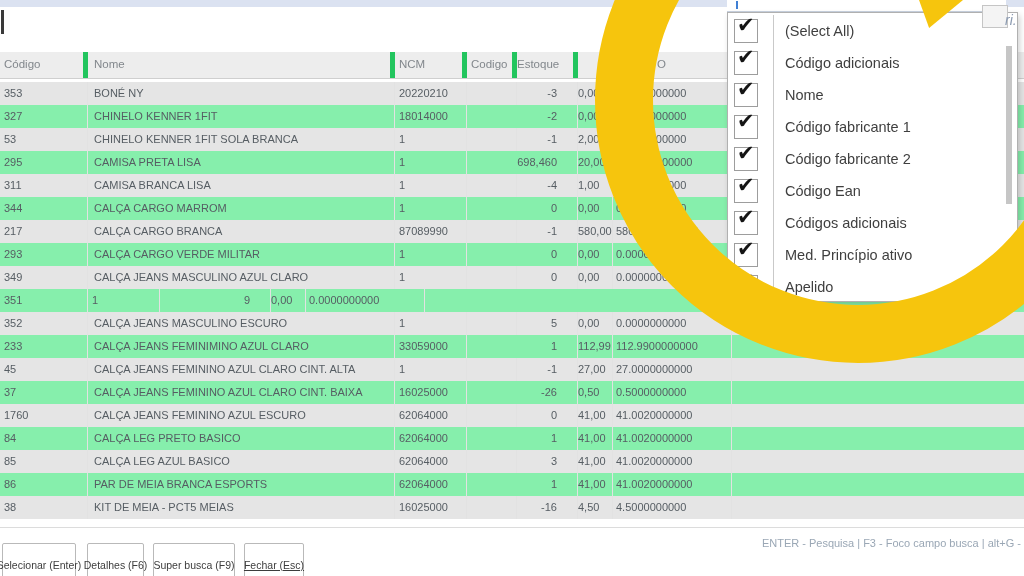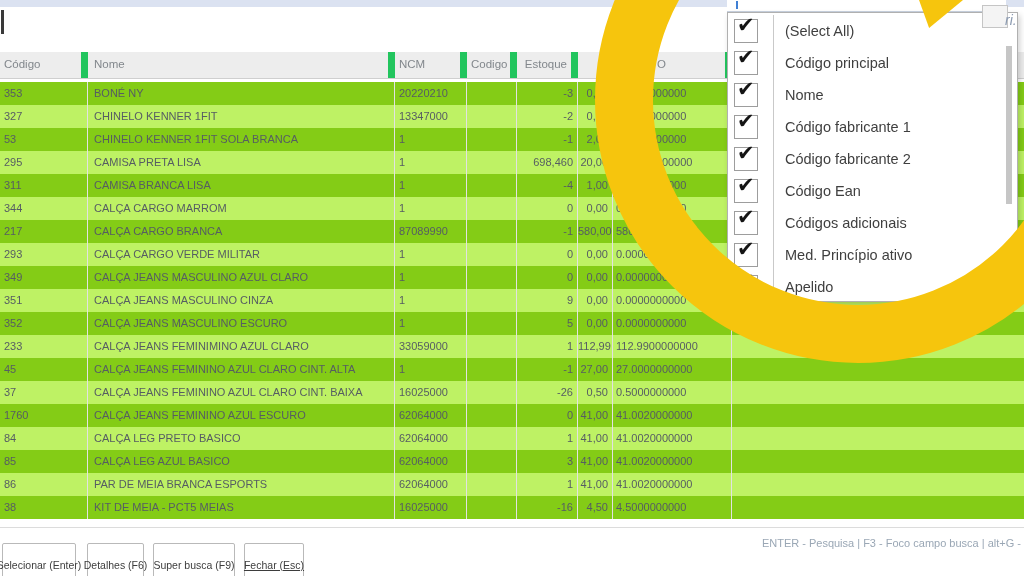--- a/index.html
+++ b/index.html
@@ -8,34 +8,34 @@
 
   
   .top-strip{position:absolute;left:0;top:0;width:1024px;height:7px;background:#dbe2f1;}
   .search-zone{position:absolute;left:0;top:7px;width:1024px;height:43px;background:#fff;}
   .search-caret{position:absolute;left:1px;top:3px;width:3px;height:24px;background:#3a3a3a;}
 
   
   .grid{position:absolute;left:0;top:52px;width:1024px;}
   .thead{display:flex;height:26px;background:#ededed;border-bottom:1px solid #cfcfcf;}
   .th{box-sizing:border-box;font-size:11.5px;line-height:25px;color:#82878c;
-      border-right:7px solid #22c55e;padding-left:4px;white-space:nowrap;overflow:hidden;}
+      border-right:5px solid #22c55e;padding-left:4px;white-space:nowrap;overflow:hidden;}
   .tbody{margin-top:3px;}
-  .tr{display:flex;height:23px;background:#84cc16;}
-  .tr.alt{background:#bef264;}
+  .tr{display:flex;height:23px;background:#e5e5e5;}
+  .tr.alt{background:#86efac;align-items:flex-end;}
   .td{box-sizing:border-box;font-size:11px;line-height:23px;color:#565d63;
       border-right:1px solid #e2e2e2;padding-left:4px;white-space:nowrap;overflow:visible;}
   .c-cod{width:88px;}
   .c-nome{width:307px;padding-left:6px;}
   .c-ncm{width:72px;}
   .c-cod2{width:50px;}
   .c-est{width:61px;}
   .c-preco{width:35px;}
   .c-plong{width:119px;padding-left:3px;}
-  .num{text-align:right;padding-right:4px;padding-left:0;}
+  .num{text-align:right;padding-right:20px;padding-left:0;}
   .th.c-plong{padding-left:44px;}
   .filler{flex:1;border-right:none;}
 
   
   .separator{position:absolute;left:0;top:527px;width:1024px;height:1px;background:#dcdcdc;}
   .btn{position:absolute;top:543px;height:43px;box-sizing:border-box;background:#fff;
        border:1px solid #b9b9b9;border-radius:2px;font-size:10.5px;color:#3d3d3d;
        display:flex;align-items:center;justify-content:center;white-space:nowrap;}
   .btn1{left:2px;width:74px;} .btn2{left:87px;width:57px;}
   .btn3{left:153px;width:82px;} .btn4{left:244px;width:60px;text-decoration:underline;}
@@ -97,21 +97,21 @@
     <div class="td c-ncm">20220210</div>
     <div class="td c-cod2"></div>
     <div class="td c-est num">-3</div>
     <div class="td c-preco num">0,00</div>
     <div class="td c-plong">0.0000000000</div>
     <div class="td filler"></div>
   </div>
         <div class="tr alt">
     <div class="td c-cod">327</div>
     <div class="td c-nome">CHINELO KENNER 1FIT</div>
-    <div class="td c-ncm">13347000</div>
+    <div class="td c-ncm">18014000</div>
     <div class="td c-cod2"></div>
     <div class="td c-est num">-2</div>
     <div class="td c-preco num">0,00</div>
     <div class="td c-plong">0.0000000000</div>
     <div class="td filler"></div>
   </div>
         <div class="tr">
     <div class="td c-cod">53</div>
     <div class="td c-nome">CHINELO KENNER 1FIT SOLA BRANCA</div>
     <div class="td c-ncm">1</div>
@@ -176,21 +176,20 @@
     <div class="td c-nome">CALÇA JEANS MASCULINO AZUL CLARO</div>
     <div class="td c-ncm">1</div>
     <div class="td c-cod2"></div>
     <div class="td c-est num">0</div>
     <div class="td c-preco num">0,00</div>
     <div class="td c-plong">0.0000000000</div>
     <div class="td filler"></div>
   </div>
         <div class="tr alt">
     <div class="td c-cod">351</div>
-    <div class="td c-nome">CALÇA JEANS MASCULINO CINZA</div>
     <div class="td c-ncm">1</div>
     <div class="td c-cod2"></div>
     <div class="td c-est num">9</div>
     <div class="td c-preco num">0,00</div>
     <div class="td c-plong">0.0000000000</div>
     <div class="td filler"></div>
   </div>
         <div class="tr">
     <div class="td c-cod">352</div>
     <div class="td c-nome">CALÇA JEANS MASCULINO ESCURO</div>
@@ -307,21 +306,21 @@
       </span>
     </span>
     <span class="dd-label">(Select All)</span>
   </div>
         <div class="dd-item">
     <span class="dd-cbcell">
       <span class="dd-cb">
         <span class="dd-check">✔</span>
       </span>
     </span>
-    <span class="dd-label">Código principal</span>
+    <span class="dd-label">Código adicionais</span>
   </div>
         <div class="dd-item">
     <span class="dd-cbcell">
       <span class="dd-cb">
         <span class="dd-check">✔</span>
       </span>
     </span>
     <span class="dd-label">Nome</span>
   </div>
         <div class="dd-item">

